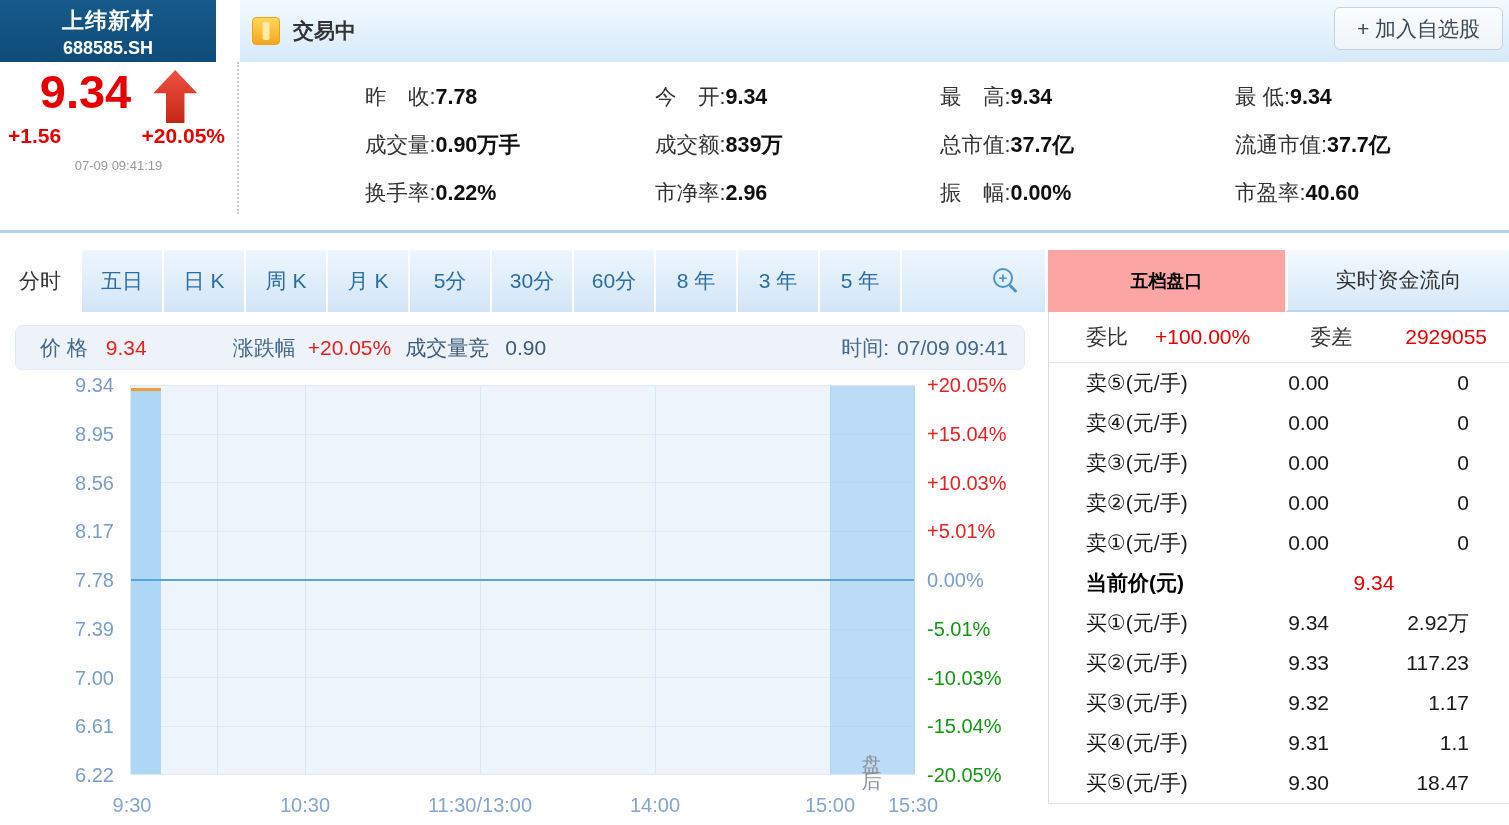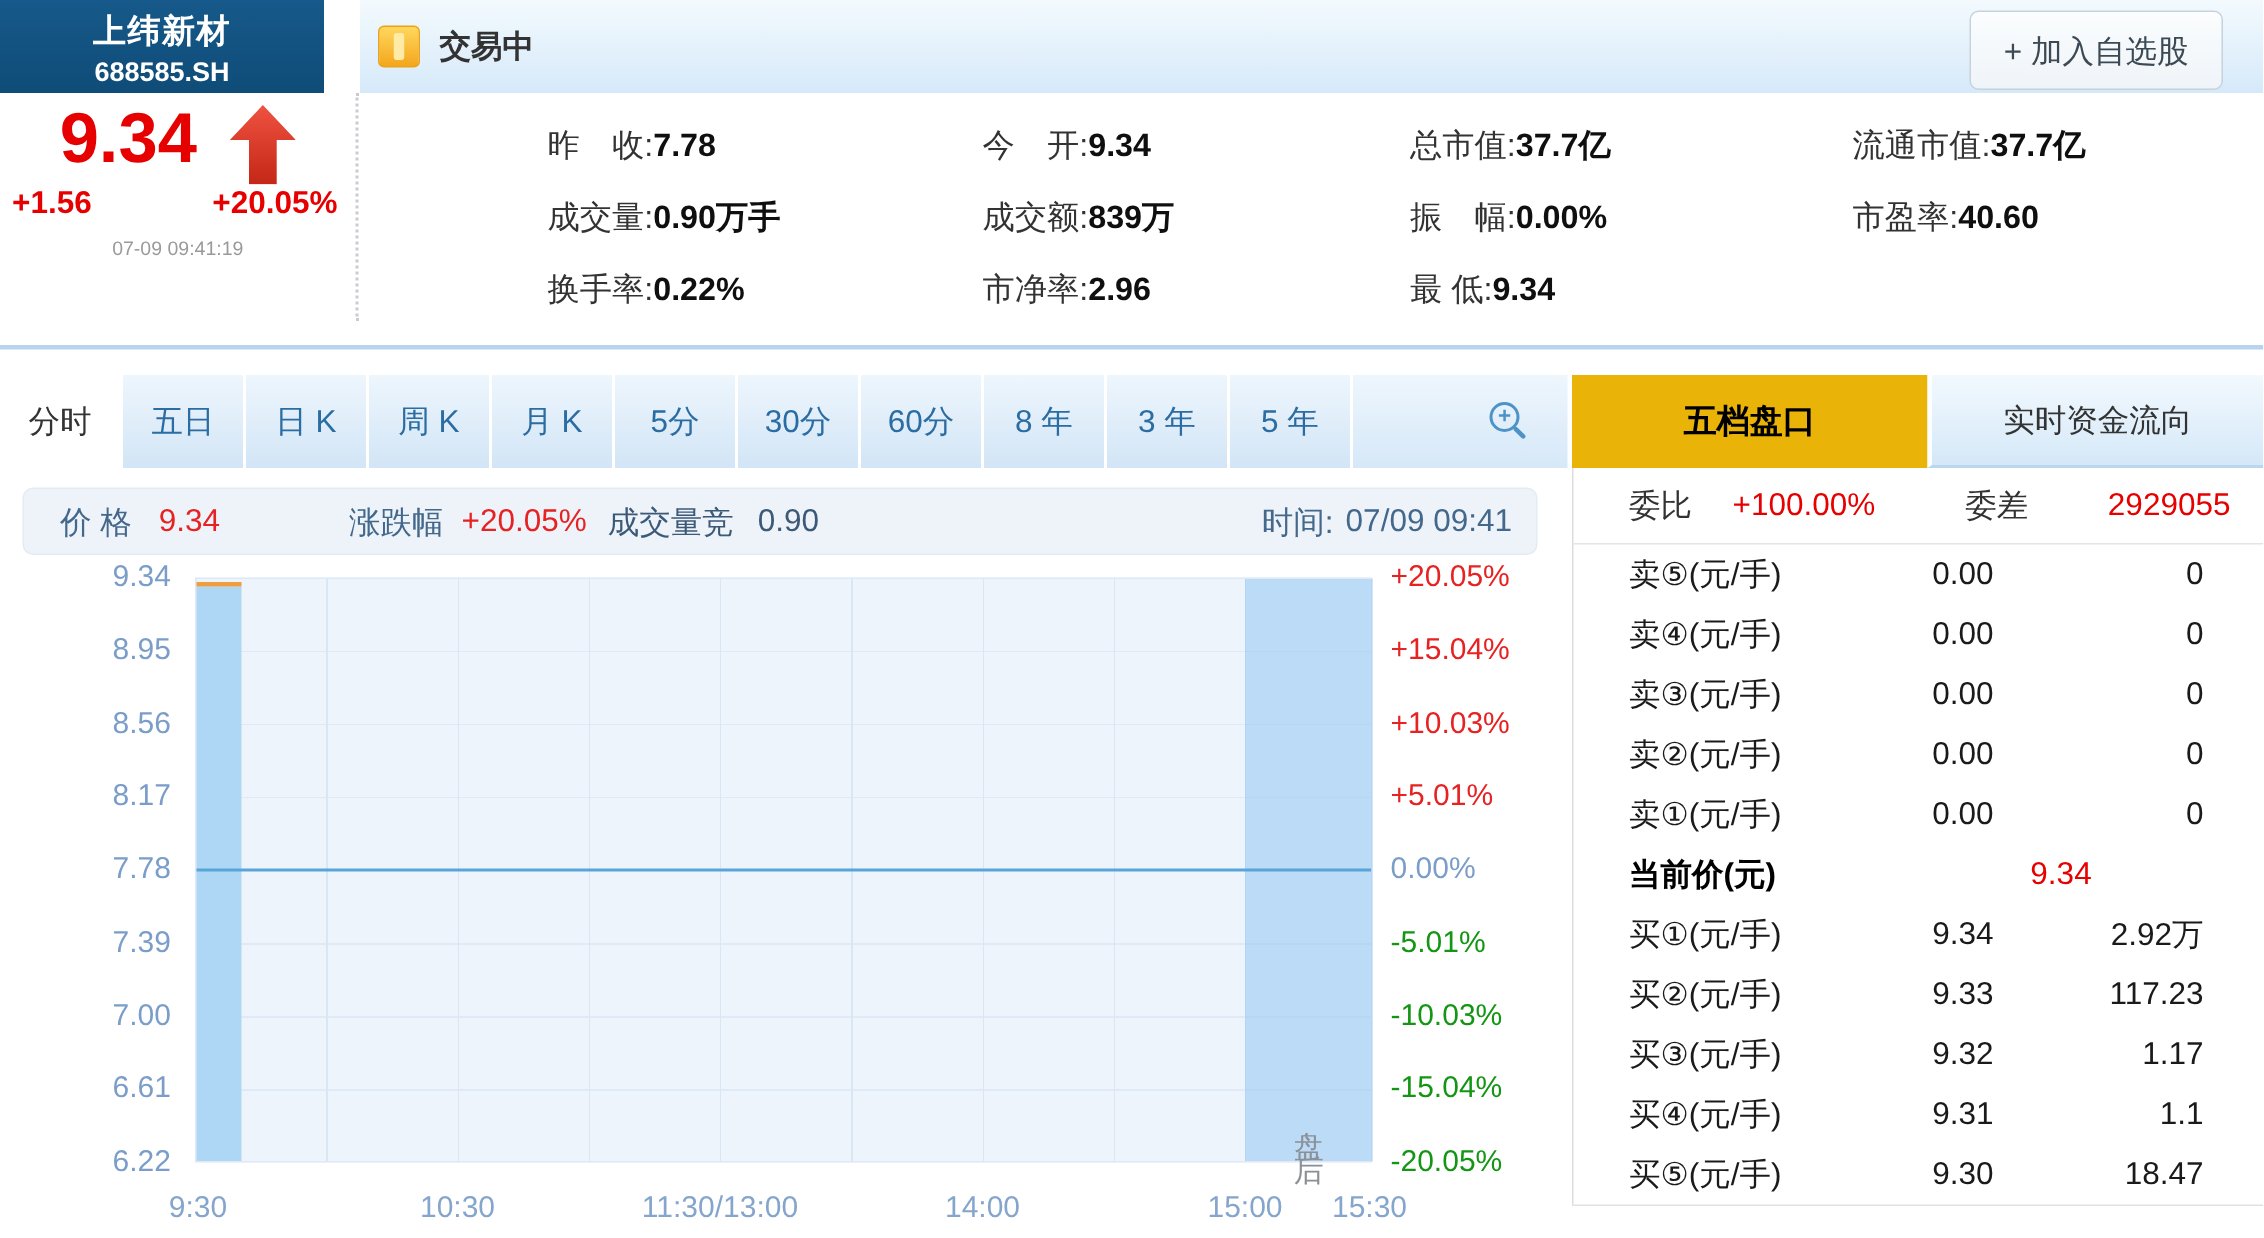--- a/index.html
+++ b/index.html
@@ -26,21 +26,21 @@
   .status-icon {
     width:26px; height:26px; border-radius:4px; position:relative;
     background:linear-gradient(#ffd75e,#f3a71c); border:1px solid #eca315;
   }
   .status-icon::after {
     content:""; position:absolute; left:50%; top:4px; bottom:4px; width:7px;
     transform:translateX(-50%); background:#ffeaa6; border-radius:2px;
   }
   .status-text { font-size:21px; color:#333; }
   .watchlist-btn {
-    position:absolute; right:27px; top:7px; height:53px; padding:0 22px;
+    position:absolute; right:6px; top:7px; height:43px; padding:0 22px;
     background:linear-gradient(#fbfdfe,#eff4f8); border:1px solid #c6d2dd; border-radius:6px;
     font-size:21px; color:#3c4a56; font-family:inherit; cursor:pointer;
   }
 
   
   .quote-section {
     position:absolute; top:62px; left:0; width:1509px; height:168px;
     border-bottom:3px solid #b7d4ee; background:#fff;
   }
   .price-block {
@@ -141,21 +141,21 @@
     position:absolute; transform:translateX(-50%);
     font-size:20px; color:#85a5cc; white-space:nowrap;
   }
 
   
   .panel { position:absolute; left:1048px; top:250px; width:461px; height:575px; }
   .panel-tabs { display:flex; height:62px; }
   .ptab {
     display:flex; align-items:center; justify-content:center; cursor:pointer; box-sizing:border-box;
   }
-  .ptab.active { width:237px; background:#eab308; font-size:22px; font-weight:bold; color:#000; }
+  .ptab.active { width:237px; background:#fca5a5; font-size:18px; font-weight:bold; color:#000; }
   .ptab.inactive {
     flex:1; background:linear-gradient(#f2f9fe,#d5e8f8);
     border-bottom:2px solid #b9d7ef; border-left:3px solid #fff;
     font-size:21px; color:#333;
   }
   .panel-body { border-left:1px solid #d9dee3; }
   .weibi-row {
     height:50px; display:flex; align-items:center;
     font-size:21px; color:#333; border-bottom:1px solid #e3e4e6;
   }
@@ -203,20 +203,21 @@
       </div>
       <div class="quote-ts">07-09 09:41:19</div>
     </div>
     <div class="stats-grid">
       <div class="stat"><span>昨　收:</span><b>7.78</b></div>
       <div class="stat"><span>成交量:</span><b>0.90万手</b></div>
       <div class="stat"><span>换手率:</span><b>0.22%</b></div>
       <div class="stat"><span>今　开:</span><b>9.34</b></div>
       <div class="stat"><span>成交额:</span><b>839万</b></div>
       <div class="stat"><span>市净率:</span><b>2.96</b></div>
+      <div class="stat"><span>最　高:</span><b>9.34</b></div>
       <div class="stat"><span>总市值:</span><b>37.7亿</b></div>
       <div class="stat"><span>振　幅:</span><b>0.00%</b></div>
       <div class="stat"><span>最 低:</span><b>9.34</b></div>
       <div class="stat"><span>流通市值:</span><b>37.7亿</b></div>
       <div class="stat"><span>市盈率:</span><b>40.60</b></div>
     </div>
   </div>
 
   <div class="tabbar">
     <div class="tab active">分时</div>

